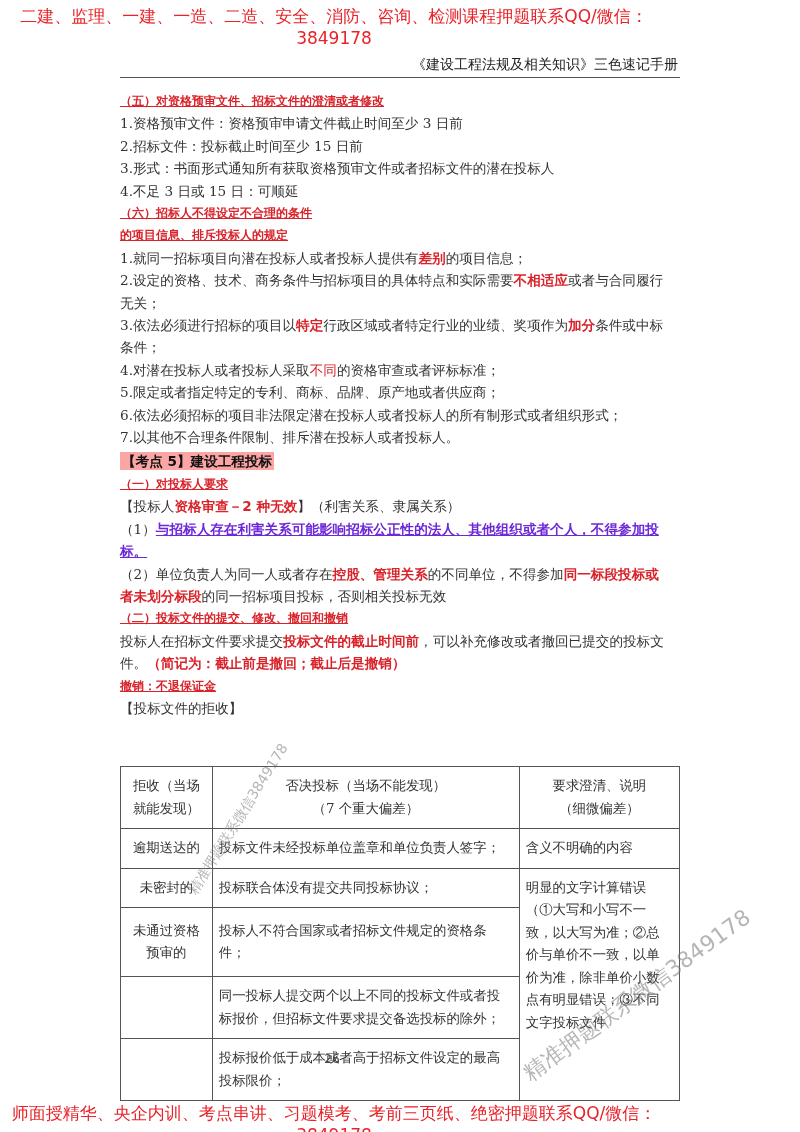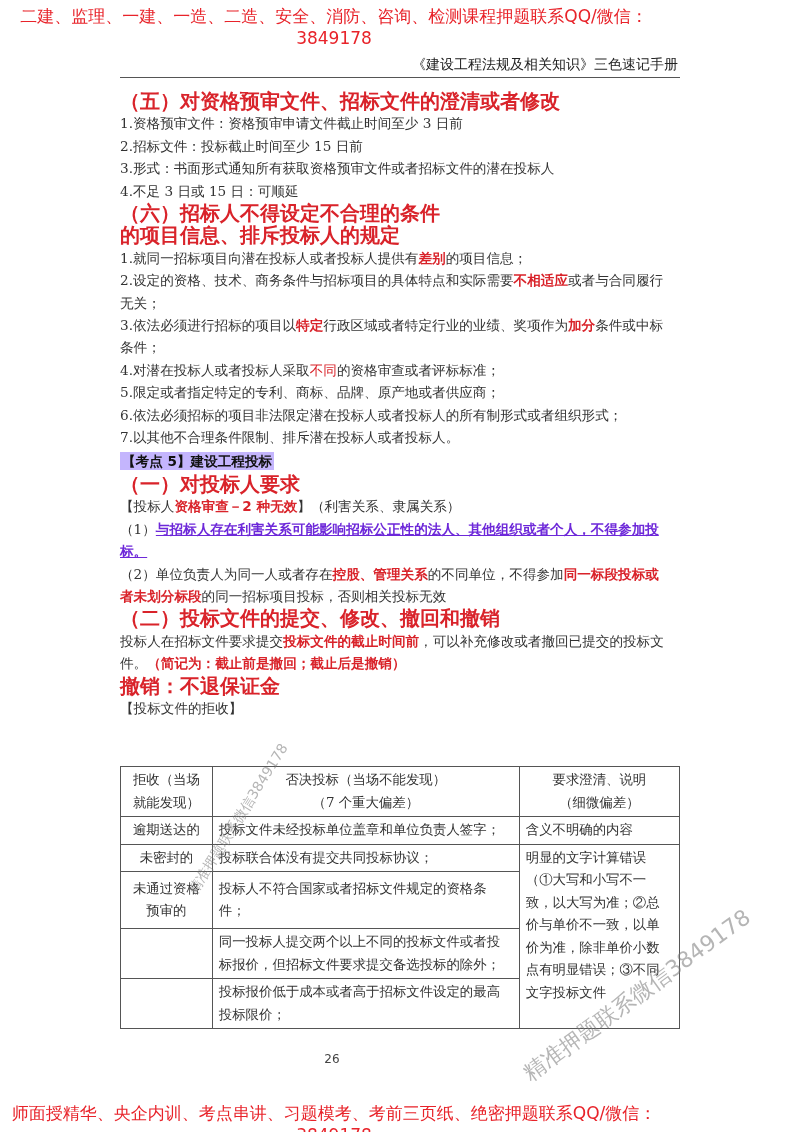--- a/index.html
+++ b/index.html
@@ -17,27 +17,27 @@
   .running-head {
     position: absolute; left: 118px; width: 560px; top: 56px; text-align: right;
     font-size: 14px; color: #222; font-family: "DejaVu Sans", "Liberation Sans", sans-serif;
   }
   .head-rule { position: absolute; left: 120px; width: 560px; top: 77px; height: 0; border-top: 1px solid #555; }
   .content { position: absolute; left: 120px; top: 90px; width: 568px; }
   .line { font-size: 13.6px; line-height: 22.4px; color: #333; white-space: nowrap; }
   .red { color: #d9232a; }
   .bold { font-weight: bold; font-family: "DejaVu Sans", "Liberation Sans", sans-serif; }
   .green { color: #6d28d9; font-weight: bold; font-family: "DejaVu Sans", "Liberation Sans", sans-serif; text-decoration: underline; }
-  .sec-title { color: #d9232a; font-weight: bold; font-family: "DejaVu Sans", "Liberation Sans", sans-serif; font-size: 20px; line-height: 22.4px; }
-  .hl { background: #c4b5fd; font-weight: bold; font-family: "DejaVu Sans", "Liberation Sans", sans-serif; color: #111; padding: 1px 2px; }
+  .sec-title { color: #d9232a; font-weight: bold; font-family: "DejaVu Sans", "Liberation Sans", sans-serif; font-size: 12px; line-height: 22.4px; text-decoration: underline; }
+  .hl { background: #fca5a5; font-weight: bold; font-family: "DejaVu Sans", "Liberation Sans", sans-serif; color: #111; padding: 1px 2px; }
   table.rej {
     position: absolute; left: 120px; top: 766px; width: 560px; border-collapse: collapse;
     font-size: 13.4px; color: #333;
   }
-  table.rej td { border: 1px solid #555; padding: 2px 6px; line-height: 22.5px; vertical-align: middle; }
+  table.rej td { border: 1px solid #555; padding: 8px 6px; line-height: 22.5px; vertical-align: middle; }
   table.rej td.c1 { width: 80px; text-align: center; }
   table.rej td.c2 { width: 300px; }
   table.rej td.c3 { width: 150px; }
   .hdr { text-align: center; }
   .c1.hdr { text-align: left; }
   .page-no { position: absolute; left: 0; width: 664px; top: 1052px; text-align: center; font-size: 12px; color: #444; font-family: "DejaVu Sans", "Liberation Sans", sans-serif; }
   .wm {
     position: absolute; color: rgba(120,120,120,0.55); font-family: "DejaVu Sans", "Liberation Sans", sans-serif;
     transform-origin: left bottom; white-space: nowrap; pointer-events: none;
   }

